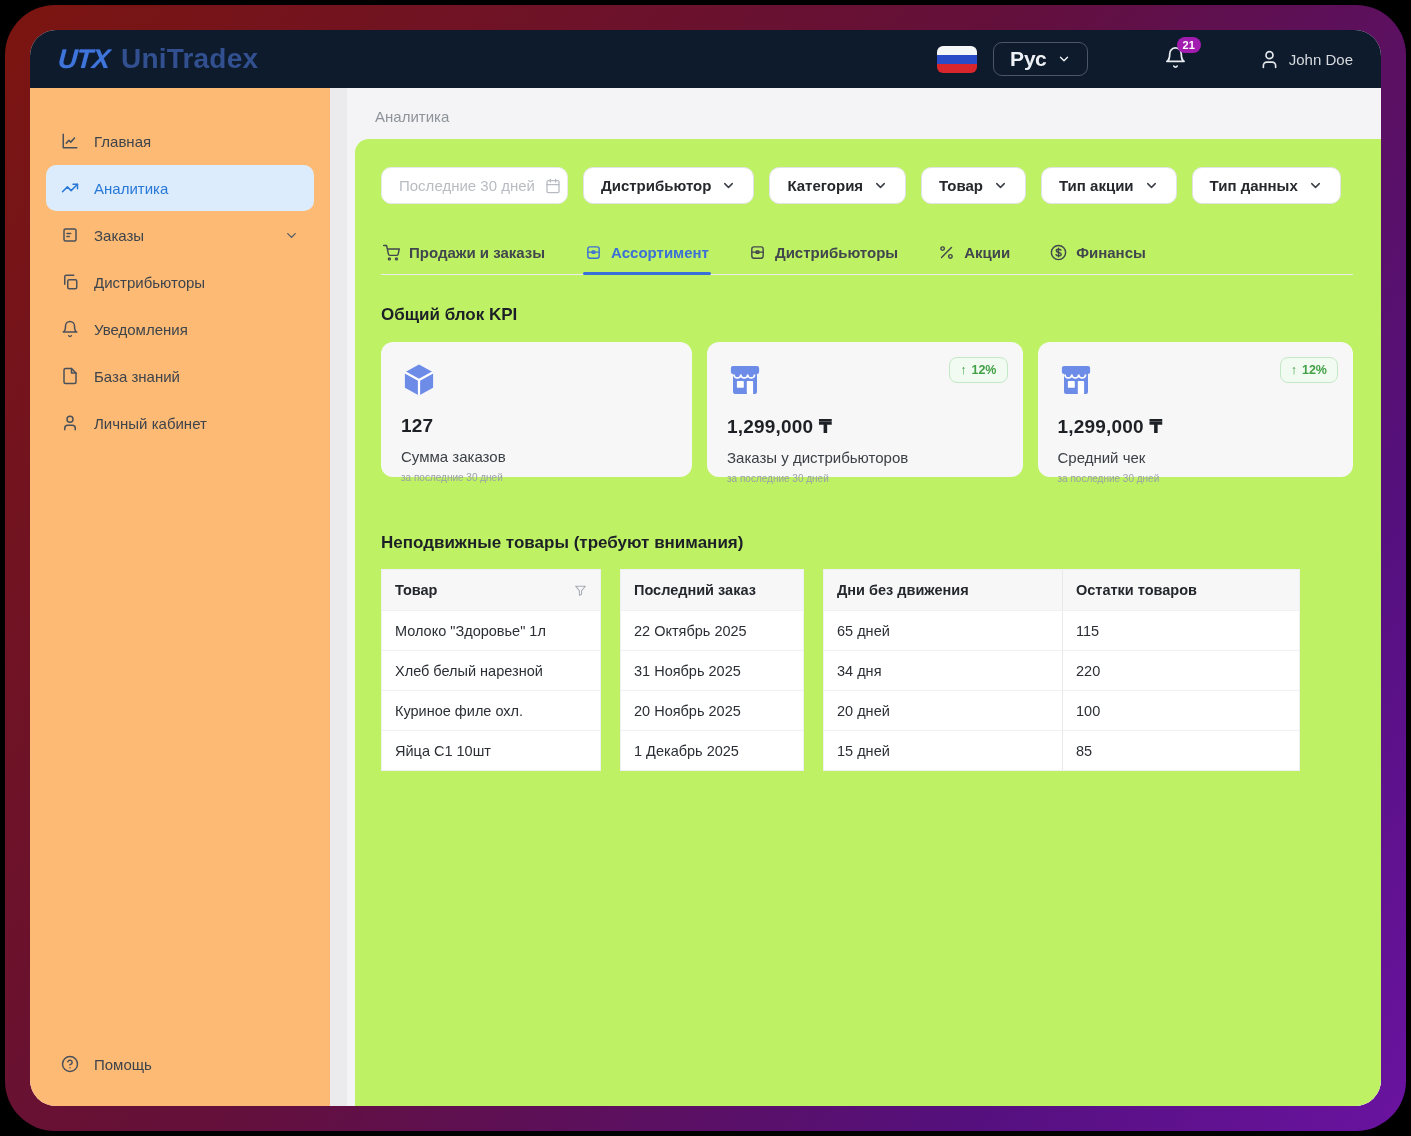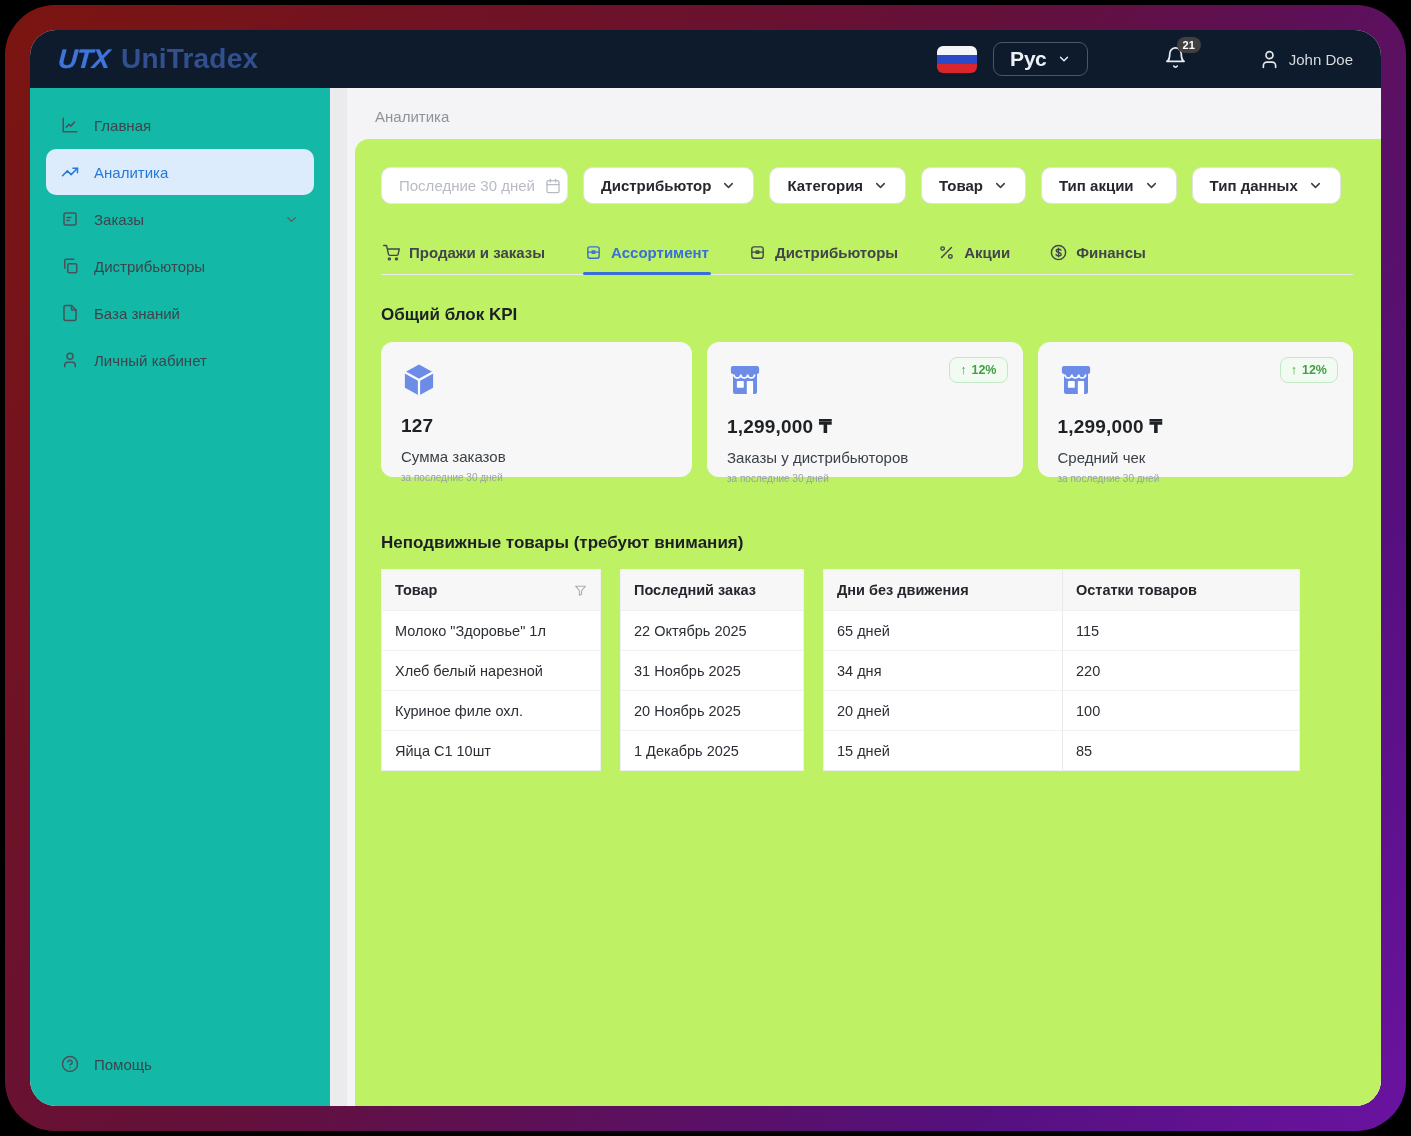--- a/index.html
+++ b/index.html
@@ -18,28 +18,28 @@
                color:#3f74da; text-shadow:0 0 1px #2a4f9e; transform:skewX(-4deg); }
   .logo-word { font-weight:700; font-size:28px; color:#32508f; letter-spacing:.2px; }
   .topbar-right { margin-left:auto; display:flex; align-items:center; }
   .flag { width:40px; height:27px; border-radius:6px; overflow:hidden; display:flex; flex-direction:column; }
   .flag div { flex:1; }
   .flag .w { background:#f5f6f8; } .flag .b { background:#2a4bc7; } .flag .r { background:#d8262c; }
   .lang-pill { margin-left:16px; height:34px; border:1px solid #4d5666; border-radius:9px;
                display:flex; align-items:center; gap:10px; padding:0 16px; color:#eef1f5;
                font-size:21px; font-weight:600; cursor:pointer; }
   .bell-wrap { position:relative; margin-left:76px; cursor:pointer; }
-  .bell-badge { position:absolute; top:-9px; right:-14px; background:#404040; color:#fff;
+  .bell-badge { position:absolute; top:-9px; right:-14px; background:#a21caf; color:#fff;
                 font-size:11px; font-weight:700; border-radius:9px; padding:2px 6px; }
   .user { display:flex; align-items:center; gap:9px; margin-left:72px; color:#d7dade; font-size:15px; cursor:pointer; }
   .ic { display:inline-flex; align-items:center; justify-content:center; }
 
   
   .body-row { flex:1; display:flex; min-height:0; }
-  .sidebar { width:300px; background:#14b8a6; padding-top:13px; position:relative; flex:0 0 auto; }
+  .sidebar { width:300px; background:#fdba74; padding-top:29px; position:relative; flex:0 0 auto; }
   .side-strip { width:17px; background:#ebebed; flex:0 0 auto; }
   .main { flex:1; background:#f4f4f6; display:flex; flex-direction:column; padding:20px 0 0 8px; min-width:0; }
 
   
   .side-item { height:46px; margin:1px 16px; padding:0 15px; border-radius:10px; display:flex;
                align-items:center; gap:15px; font-size:15px; color:#3d444c; cursor:pointer; }
   .side-item .sic { color:#4a515a; }
   .side-item.active { background:#dcecfc; color:#2878d8; font-weight:500; }
   .side-item.active .sic { color:#2878d8; }
   .side-item .chev { margin-left:auto; color:#565d66; }
@@ -174,20 +174,29 @@
         </span>
       </div>
       <div class="side-item">
         <span class="ic sic">
           <svg width="18" height="18" viewBox="0 0 24 24" fill="none" stroke="currentColor" stroke-width="2" stroke-linecap="round" stroke-linejoin="round">
               <rect x="9" y="9" width="12" height="12" rx="2"></rect>
               <path d="M5 15V5a2 2 0 0 1 2-2h10"></path>
             </svg>
         </span>
         <span>Дистрибьюторы</span>
+      </div>
+      <div class="side-item">
+        <span class="ic sic">
+          <svg width="18" height="18" viewBox="0 0 24 24" fill="none" stroke="currentColor" stroke-width="2" stroke-linecap="round" stroke-linejoin="round">
+              <path d="M6 8a6 6 0 0 1 12 0c0 7 3 8 3 8H3s3-1 3-8"></path>
+              <path d="M10.3 21a1.94 1.94 0 0 0 3.4 0"></path>
+            </svg>
+        </span>
+        <span>Уведомления</span>
       </div>
       <div class="side-item">
         <span class="ic sic">
           <svg width="18" height="18" viewBox="0 0 24 24" fill="none" stroke="currentColor" stroke-width="2" stroke-linecap="round" stroke-linejoin="round">
               <path d="M14 2H6a2 2 0 0 0-2 2v16a2 2 0 0 0 2 2h12a2 2 0 0 0 2-2V8z"></path>
               <polyline points="14 2 14 8 20 8"></polyline>
             </svg>
         </span>
         <span>База знаний</span>
       </div>

